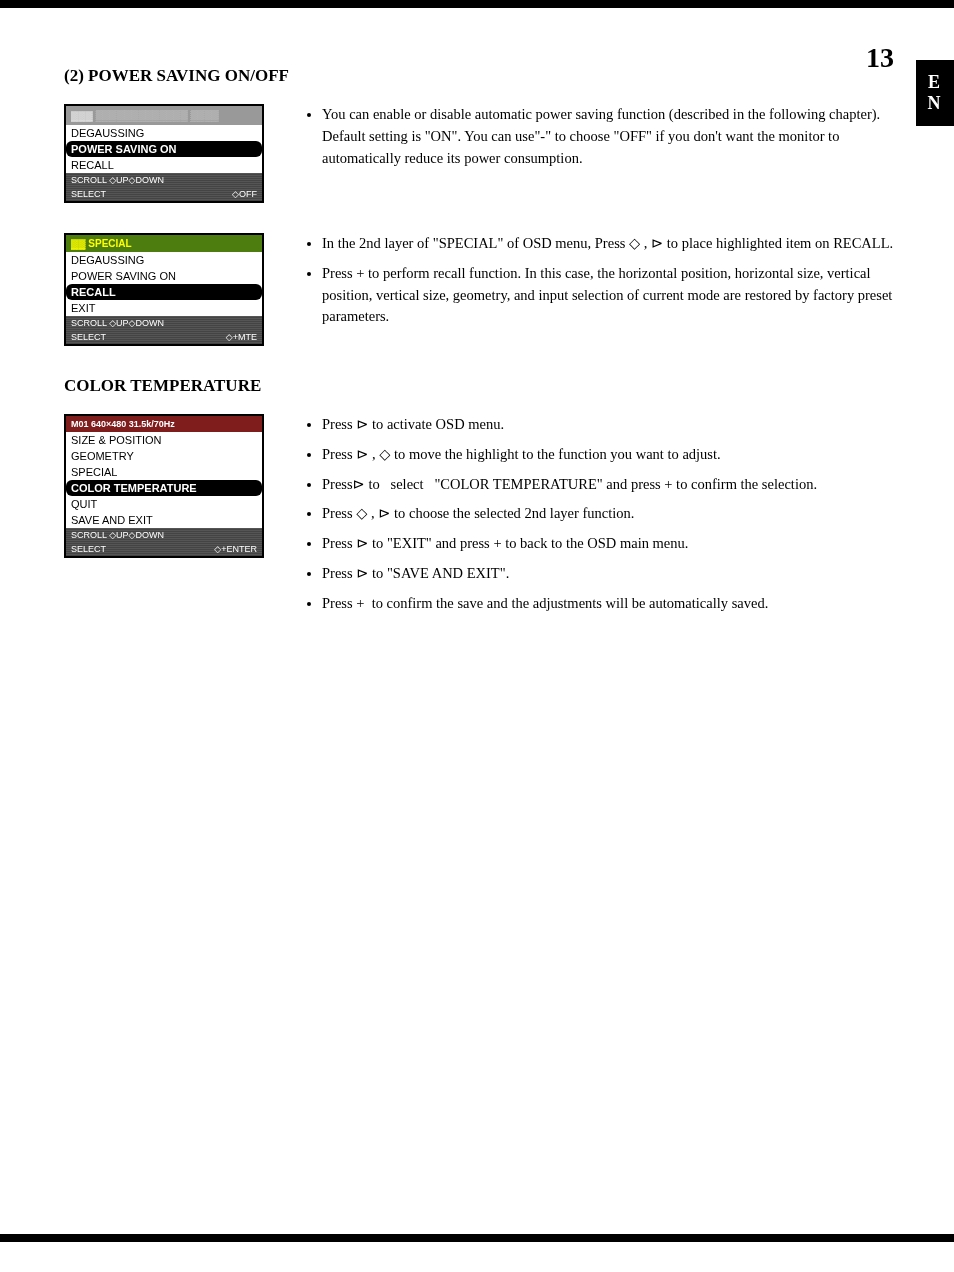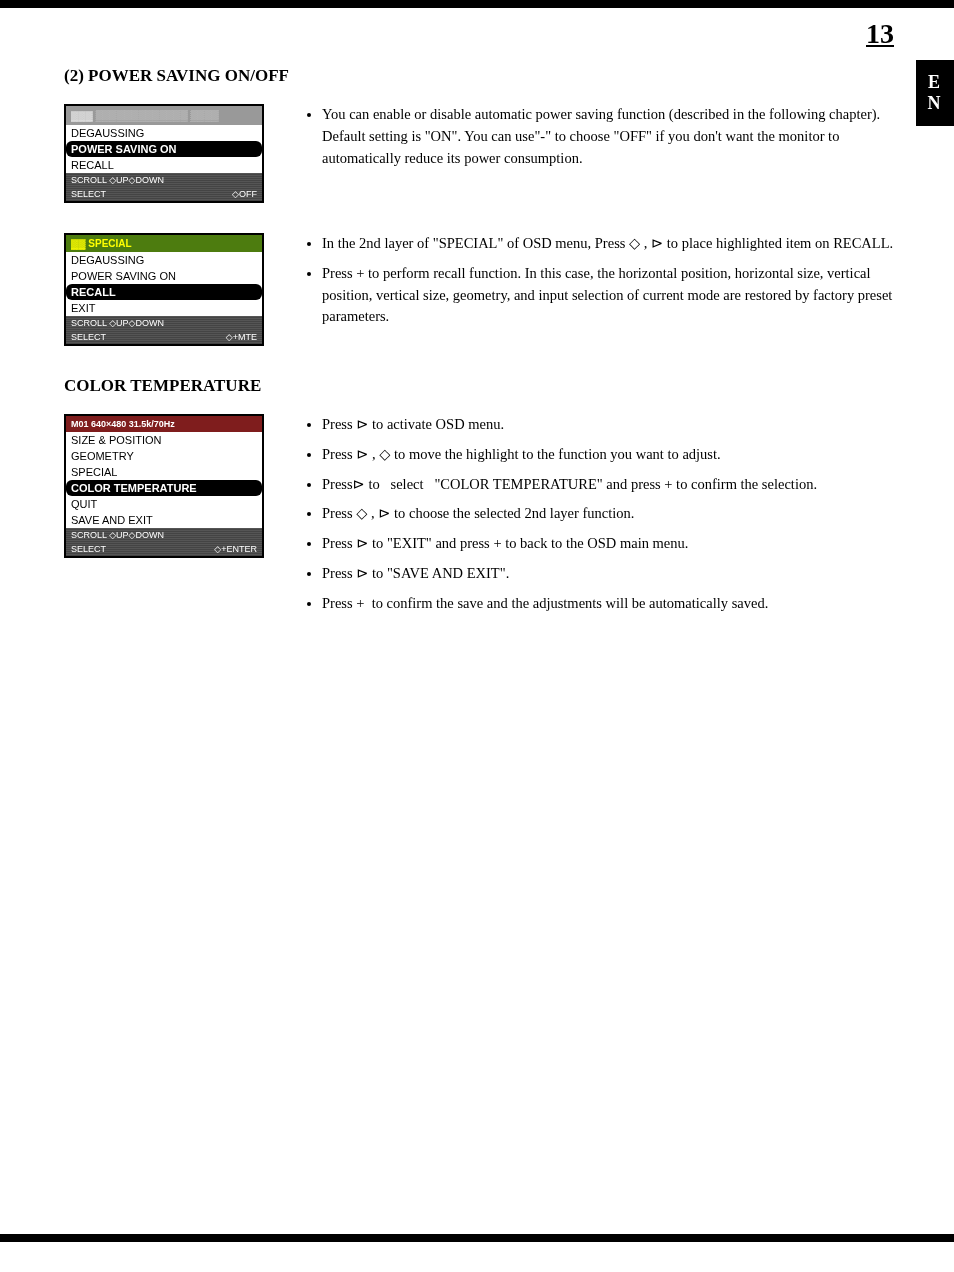--- a/index.html
+++ b/index.html
@@ -24,25 +24,24 @@
       width: 100%;
       height: 8px;
       background: #000;
       position: absolute;
       bottom: 30px;
       left: 0;
     }
 
     .page-number {
       position: absolute;
-      top: 18px;
+      top: 42px;
       right: 60px;
       font-size: 28px;
       font-weight: bold;
-      text-decoration: underline;
     }
 
     .en-tab {
       position: absolute;
       top: 60px;
       right: 0;
       width: 38px;
       background: #000;
       color: #fff;
       text-align: center;

